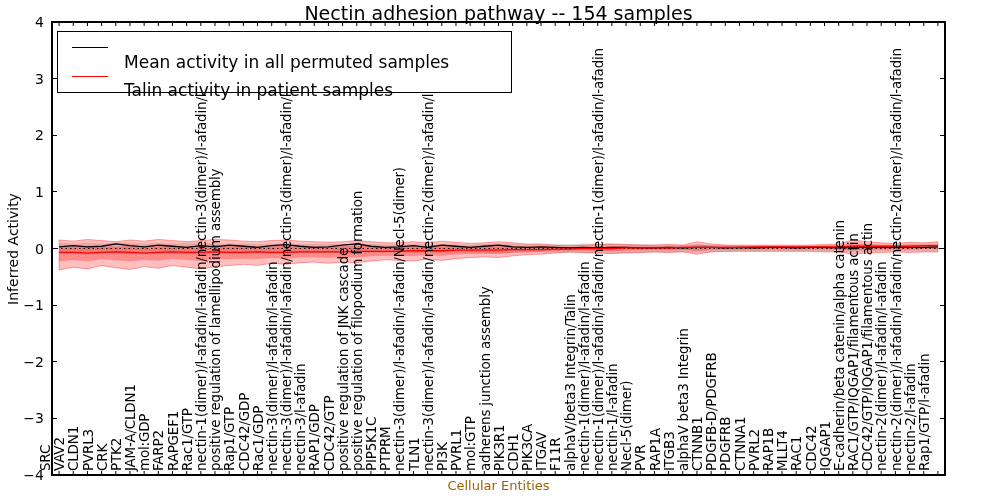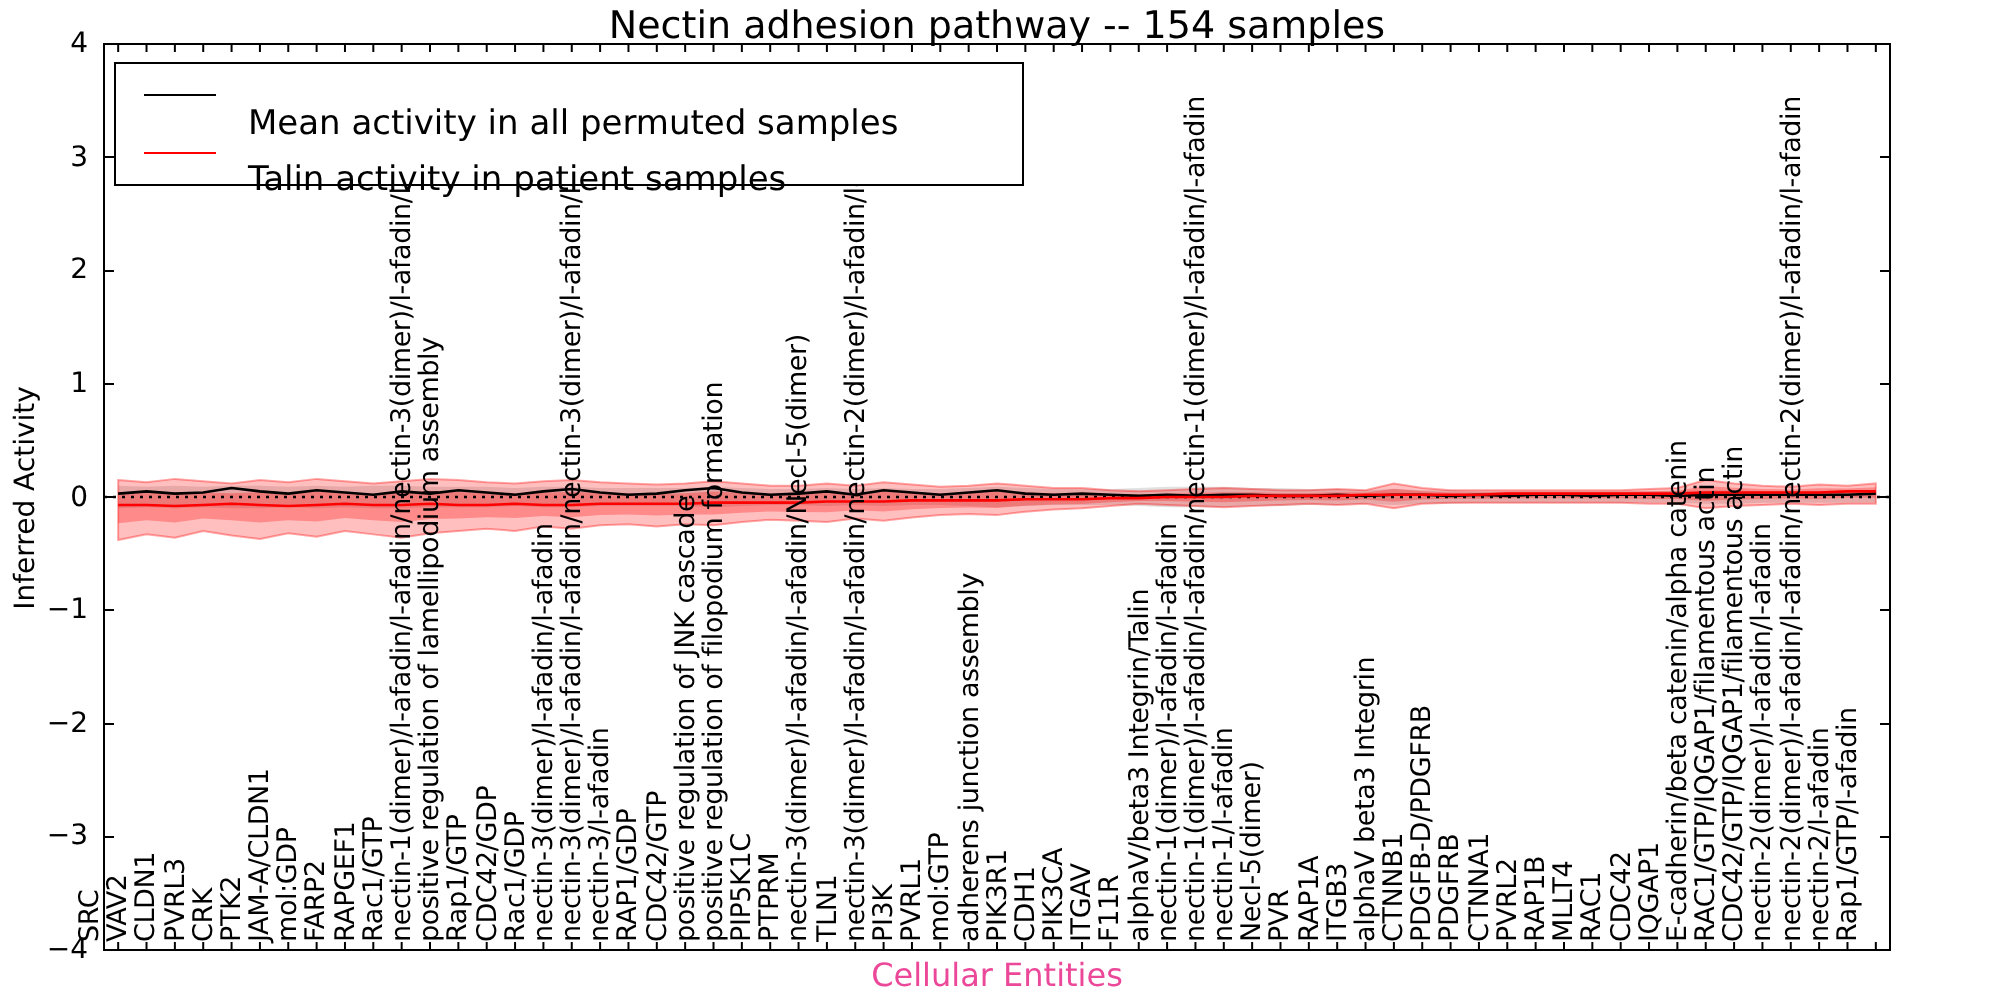--- a/index.html
+++ b/index.html
@@ -8,21 +8,21 @@
     font-family:"DejaVu Sans","Liberation Sans",sans-serif;
     overflow:hidden;color:#000;
   }
   #plot-svg{position:absolute;left:0;top:0;}
   .title{
     position:absolute;left:52px;top:2px;width:893px;text-align:center;
     font-size:19px;color:#000000;white-space:nowrap;
   }
   .xlabel{
     position:absolute;left:52px;top:478px;width:893px;text-align:center;
-    font-size:16px;color:#ec4899;
+    font-size:13px;color:#a16207;
   }
   .ylabel{
     position:absolute;left:-57px;top:241px;width:140px;text-align:center;
     font-size:14px;transform:rotate(-90deg);transform-origin:center center;
     white-space:nowrap;
   }
   .ytick{
     position:absolute;width:36px;text-align:right;font-size:14px;
     line-height:18px;color:#000;
   }

